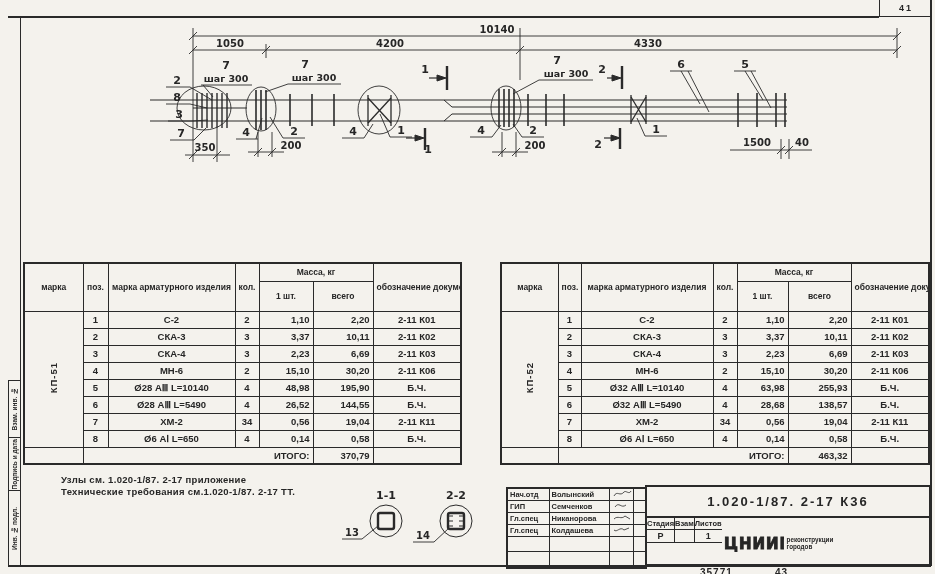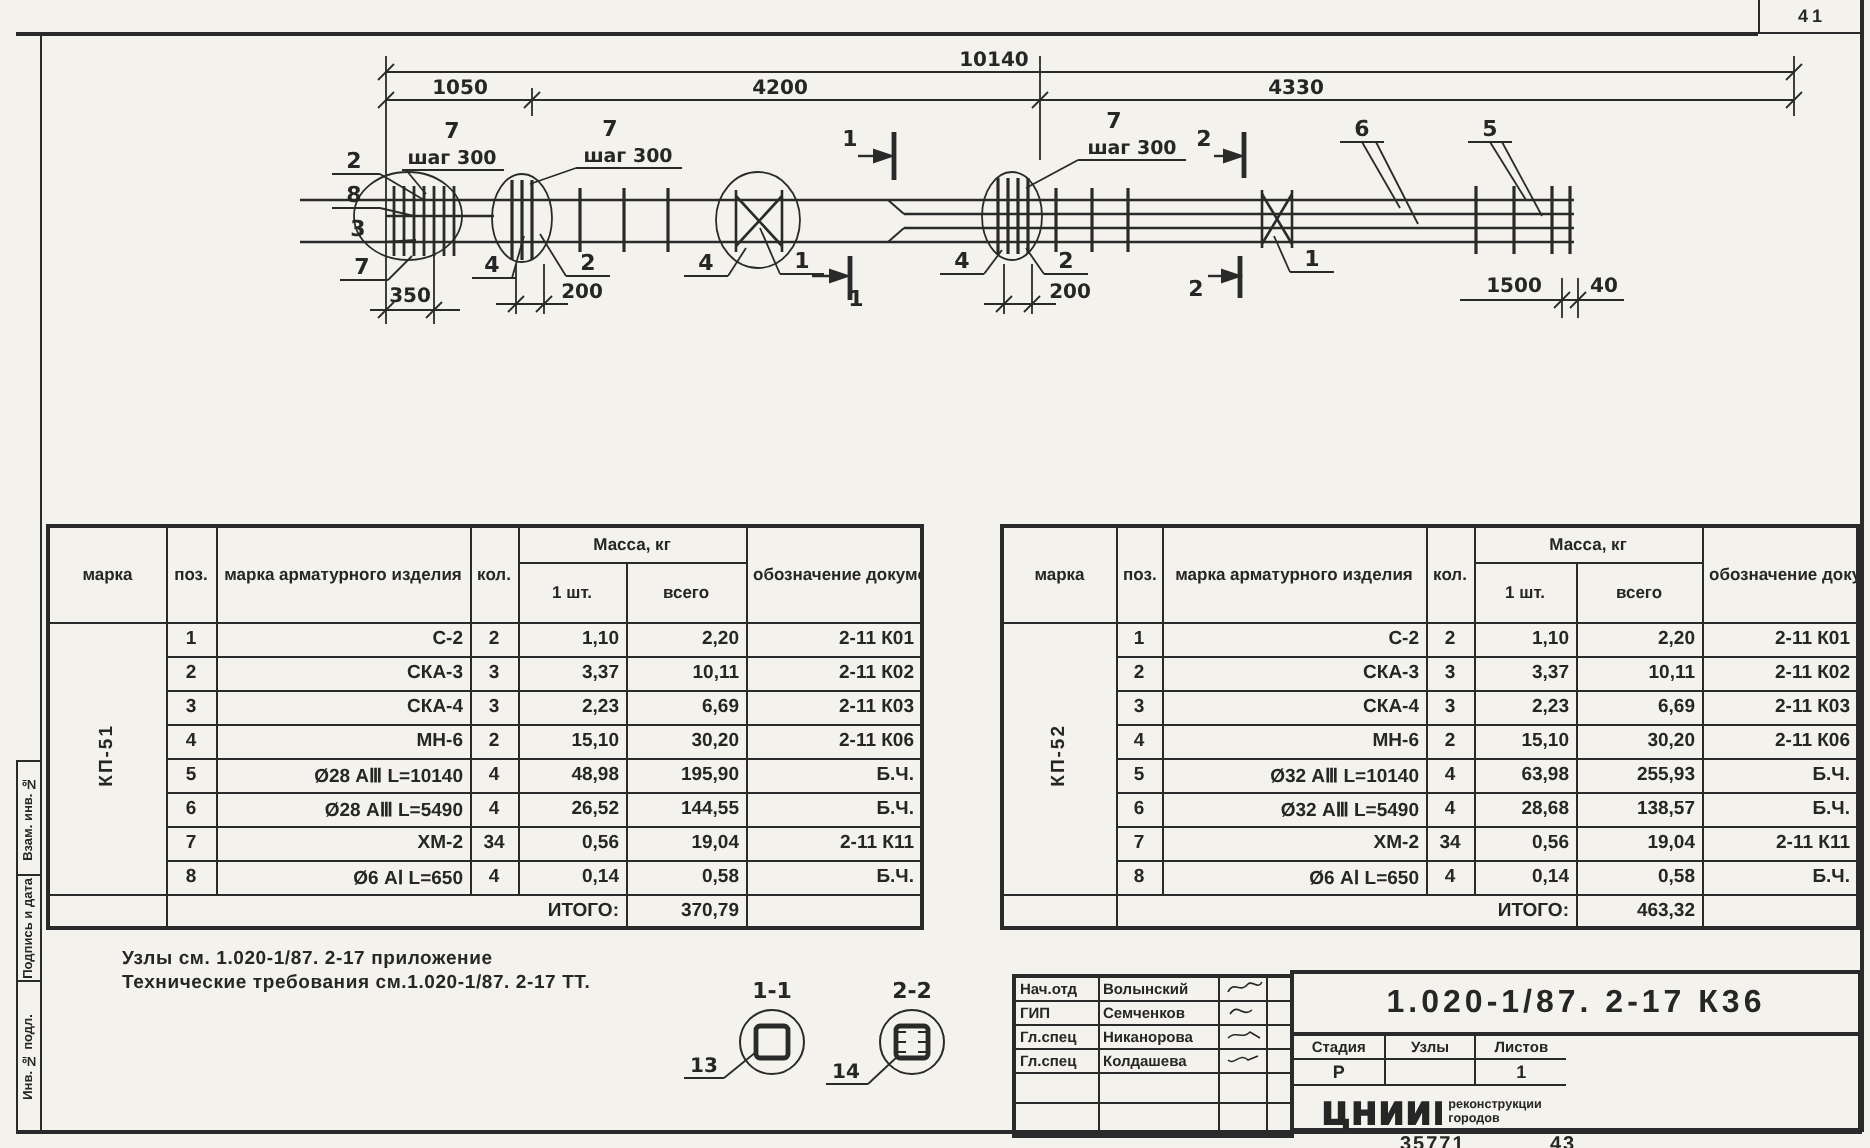--- a/index.html
+++ b/index.html
@@ -6,34 +6,34 @@
   body{width:935px;height:574px;overflow:hidden;background:#f4f2ed;font-family:"Liberation Sans",sans-serif;color:#262626}
   .sheet{position:absolute;inset:0;background:#f4f2ed}
   .abs{position:absolute}
   .frameline{position:absolute;background:#2a2a2a}
   svg text{font-family:"DejaVu Sans",sans-serif;fill:#262626}
   
   table.spec{border-collapse:collapse;table-layout:fixed;position:absolute;font-size:9.5px;font-weight:bold;color:#262626}
   table.spec td,table.spec th{border:1px solid #2a2a2a;padding:0 3px;overflow:hidden;white-space:nowrap}
   table.spec{border:2px solid #2a2a2a}
   table.spec th{font-size:8.5px;font-weight:bold;text-align:center;line-height:10px}
-  .c{text-align:center}.r{text-align:right}.l{text-align:right}
+  .c{text-align:center}.r{text-align:right}.l{text-align:center}
   .vtext{writing-mode:vertical-rl;transform:rotate(180deg);display:inline-block;letter-spacing:1px}
   .markcell{text-align:center;vertical-align:middle}
   
   .strip-cell{position:absolute;left:8px;width:12px;display:flex;align-items:center;justify-content:center;border-top:1px solid #2a2a2a}
   .strip-cell span{writing-mode:vertical-rl;transform:rotate(180deg);font-size:6.5px;font-weight:bold;white-space:nowrap}
   
   .notes{position:absolute;left:61px;top:474px;font-size:9.5px;font-weight:bold;line-height:12px;letter-spacing:.3px}
   
   .tb{position:absolute;border:2px solid #2a2a2a;box-sizing:border-box}
-  .tb-docnum{display:flex;align-items:center;justify-content:center;font-size:16px;font-weight:bold;letter-spacing:2px;border-bottom:2px solid #2a2a2a;height:29px}
+  .tb-docnum{display:flex;align-items:center;justify-content:center;font-size:13px;font-weight:bold;letter-spacing:2px;border-bottom:2px solid #2a2a2a;height:29px}
   .tb-low{display:flex;height:50px}
   .tb-title{width:148px;border-right:2px solid #2a2a2a;display:flex;flex-direction:column;align-items:center;justify-content:center;font-size:8.5px;font-weight:bold;line-height:11px;text-align:center;letter-spacing:.5px}
-  .tb-right{width:136px;display:flex;flex-direction:column}
+  .tb-right{width:136px;display:flex;flex-direction:row}
   .stageGrid{display:flex;height:24px;border-bottom:1.5px solid #2a2a2a}
   .stageCol{flex:1;display:flex;flex-direction:column;border-right:1px solid #2a2a2a}
   .stageCol:last-child{border-right:none}
   .stageCol .lab{font-size:7.5px;font-weight:bold;text-align:center;border-bottom:1px solid #2a2a2a;height:11px;line-height:11px}
   .stageCol .val{font-size:9px;font-weight:bold;text-align:center;flex:1;line-height:12px}
   .orgRow{flex:1;display:flex;align-items:center;justify-content:center;gap:3px}
   .orgSub{font-size:6.3px;font-weight:bold;line-height:7px;text-align:left}
   table.sig{border-collapse:collapse;table-layout:fixed;position:absolute;font-size:7.5px;font-weight:bold;border:2px solid #2a2a2a}
   table.sig td{border:1px solid #2a2a2a;padding:0 2px;white-space:nowrap;overflow:hidden;height:11px}
   .footnum{position:absolute;font-size:10px;font-weight:bold;letter-spacing:1px}
@@ -564,21 +564,21 @@
   <div class="tb" style="left:645px;top:485px;width:286px;height:81px">
     <div class="tb-docnum">1.020-1/87. 2-17  К36</div>
     <div class="tb-low">
       <div class="tb-right">
         <div class="stageGrid">
           <div class="stageCol">
             <div class="lab">Стадия</div>
             <div class="val">Р</div>
           </div>
           <div class="stageCol">
-            <div class="lab">Узлы</div>
+            <div class="lab">Взам</div>
             <div class="val"></div>
           </div>
           <div class="stageCol">
             <div class="lab">Листов</div>
             <div class="val">1</div>
           </div>
         </div>
         <div class="orgRow">
           <svg width="62" height="20">
             <text x="2" y="16" font-size="15" font-weight="bold" letter-spacing="1" fill="none" stroke="#262626" stroke-width="0.9" font-family="DejaVu Sans">ЦНИИП</text>

